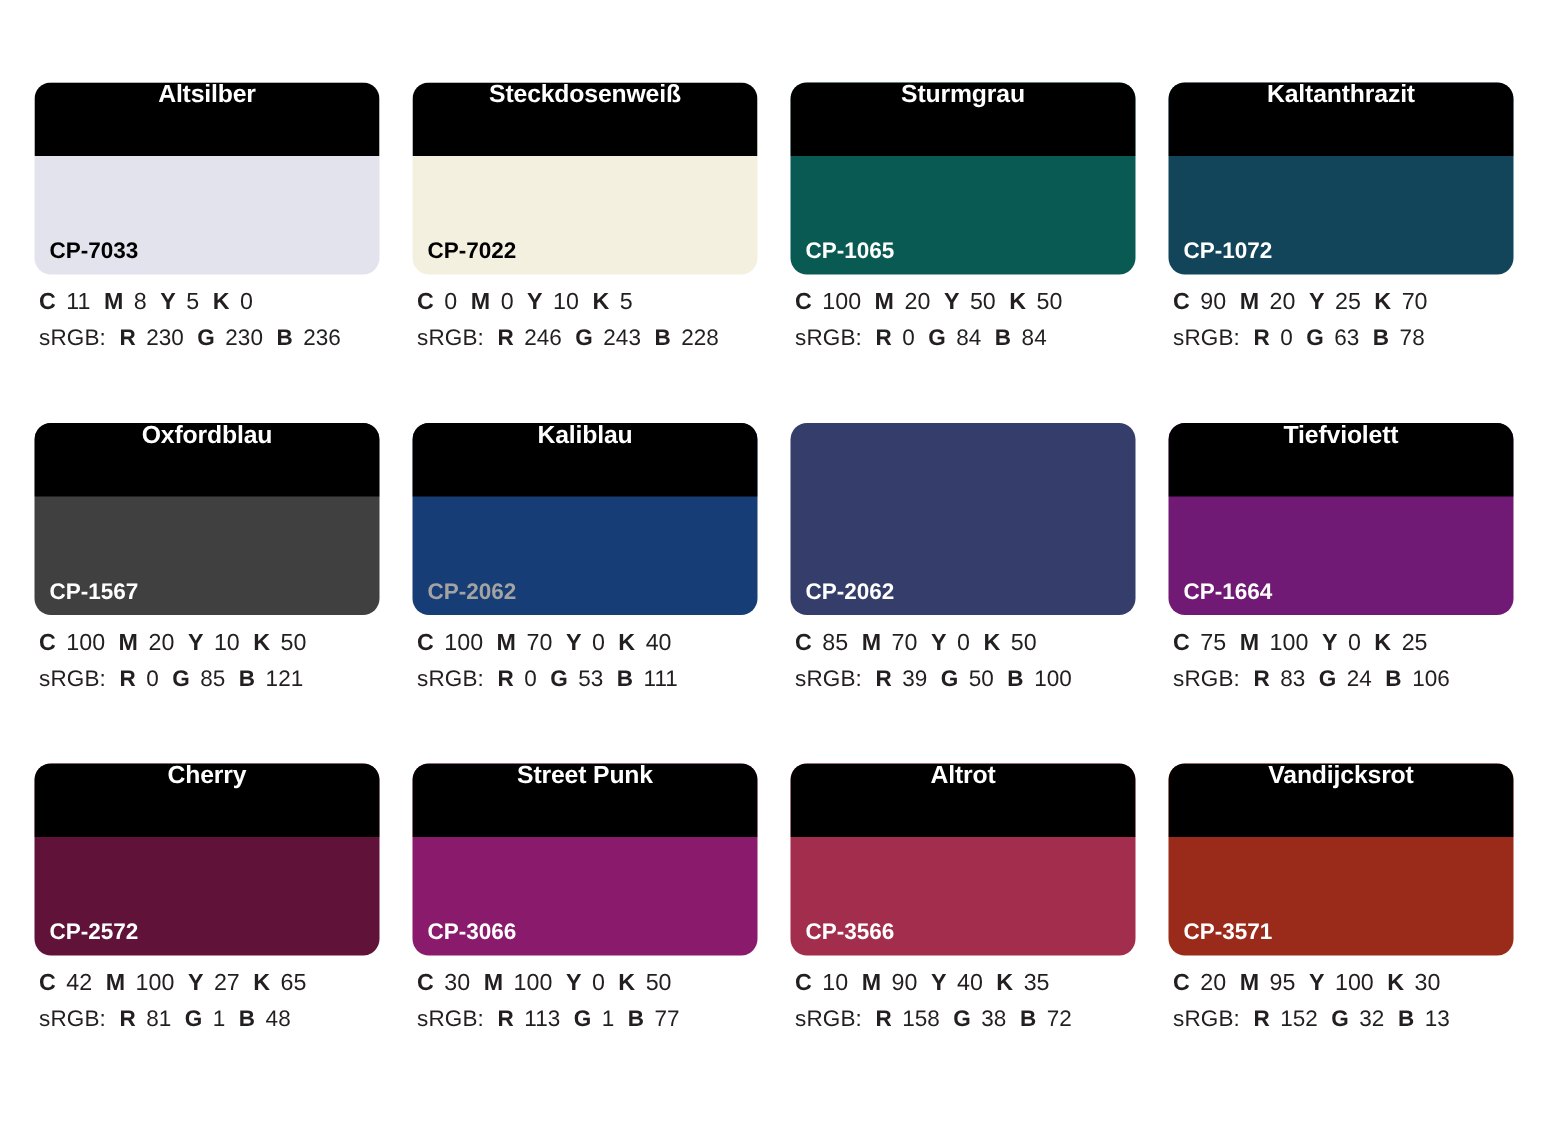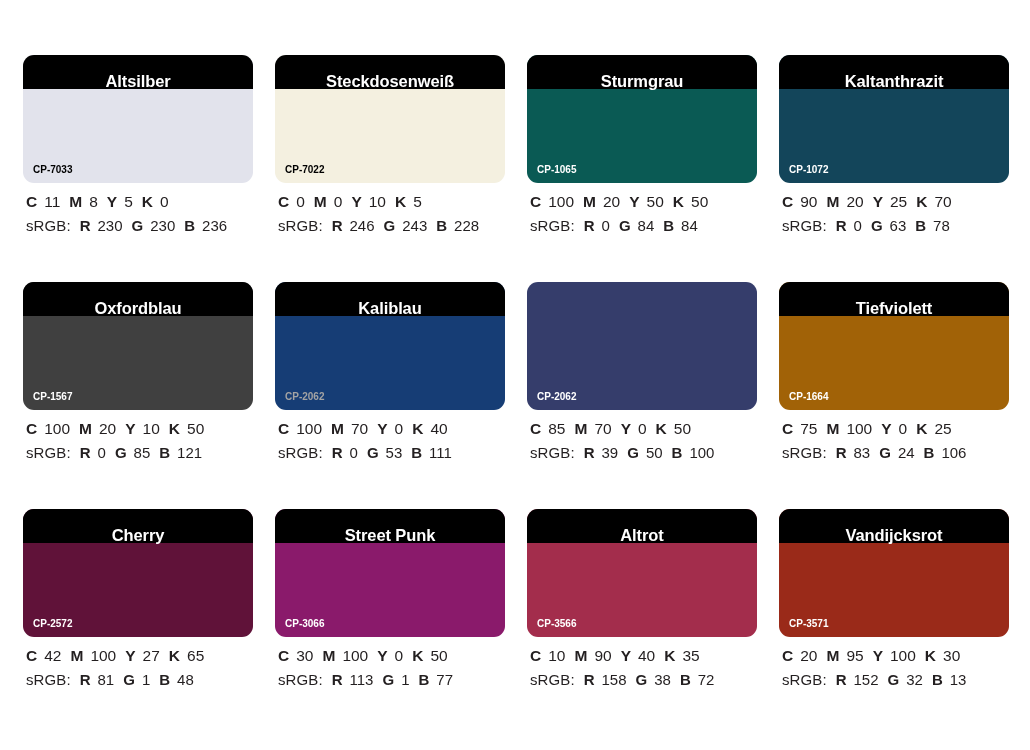--- a/index.html
+++ b/index.html
@@ -42,24 +42,24 @@
     width: 230px;
     height: 128px;
     border-radius: 11px;
     overflow: hidden;
     position: relative;
     background: #000000;
     box-sizing: border-box;
   }
 
   .card-header {
-    height: 34px;
+    height: 49px;
     background: #000000;
     display: flex;
-    align-items: flex-end;
+    align-items: flex-start;
     justify-content: center;
     box-sizing: border-box;
     padding: 0 6px;
   }
 
   .card-title {
     color: #ffffff;
     font-size: 16.5px;
     font-weight: bold;
     letter-spacing: -0.1px;
@@ -73,21 +73,21 @@
     right: 0;
     top: 33px;
     bottom: 0;
     display: flex;
     align-items: flex-end;
     box-sizing: border-box;
     padding: 0 0 8px 10px;
   }
 
   .card-code {
-    font-size: 10px;
+    font-size: 15px;
     font-weight: bold;
     line-height: 1;
     white-space: nowrap;
   }
 
   
   .specs {
     padding: 11px 0 0 3px;
   }
 
@@ -223,21 +223,21 @@
           <div class="card-body">
             <div class="card-code" style="color: rgb(255, 255, 255);">CP-2062</div>
           </div>
         </div>
         <div class="specs">
           <div class="spec-line cmyk" style="color: rgb(35, 31, 32);"><span class="k">C</span><span class="sp"></span><span class="v">85</span><span class="sp-wide"></span><span class="k">M</span><span class="sp"></span><span class="v">70</span><span class="sp-wide"></span><span class="k">Y</span><span class="sp"></span><span class="v">0</span><span class="sp-wide"></span><span class="k">K</span><span class="sp"></span><span class="v">50</span></div>
           <div class="spec-line srgb" style="color: rgb(35, 31, 32);"><span class="srgb-label">sRGB:</span><span class="sp-wide"></span><span class="k">R</span><span class="sp"></span><span class="v">39</span><span class="sp-wide"></span><span class="k">G</span><span class="sp"></span><span class="v">50</span><span class="sp-wide"></span><span class="k">B</span><span class="sp"></span><span class="v">100</span></div>
         </div>
       </div>
       <div class="swatch-cell">
-        <div class="card" style="background: #a16207;">
+        <div class="card" style="background: #701a75;">
           <div class="card-header" style="background: rgb(0, 0, 0);">
             <div class="card-title" style="color: rgb(255, 255, 255);">Tiefviolett</div>
           </div>
           <div class="card-body">
             <div class="card-code" style="color: rgb(255, 255, 255);">CP-1664</div>
           </div>
         </div>
         <div class="specs">
           <div class="spec-line cmyk" style="color: rgb(35, 31, 32);"><span class="k">C</span><span class="sp"></span><span class="v">75</span><span class="sp-wide"></span><span class="k">M</span><span class="sp"></span><span class="v">100</span><span class="sp-wide"></span><span class="k">Y</span><span class="sp"></span><span class="v">0</span><span class="sp-wide"></span><span class="k">K</span><span class="sp"></span><span class="v">25</span></div>
           <div class="spec-line srgb" style="color: rgb(35, 31, 32);"><span class="srgb-label">sRGB:</span><span class="sp-wide"></span><span class="k">R</span><span class="sp"></span><span class="v">83</span><span class="sp-wide"></span><span class="k">G</span><span class="sp"></span><span class="v">24</span><span class="sp-wide"></span><span class="k">B</span><span class="sp"></span><span class="v">106</span></div>

